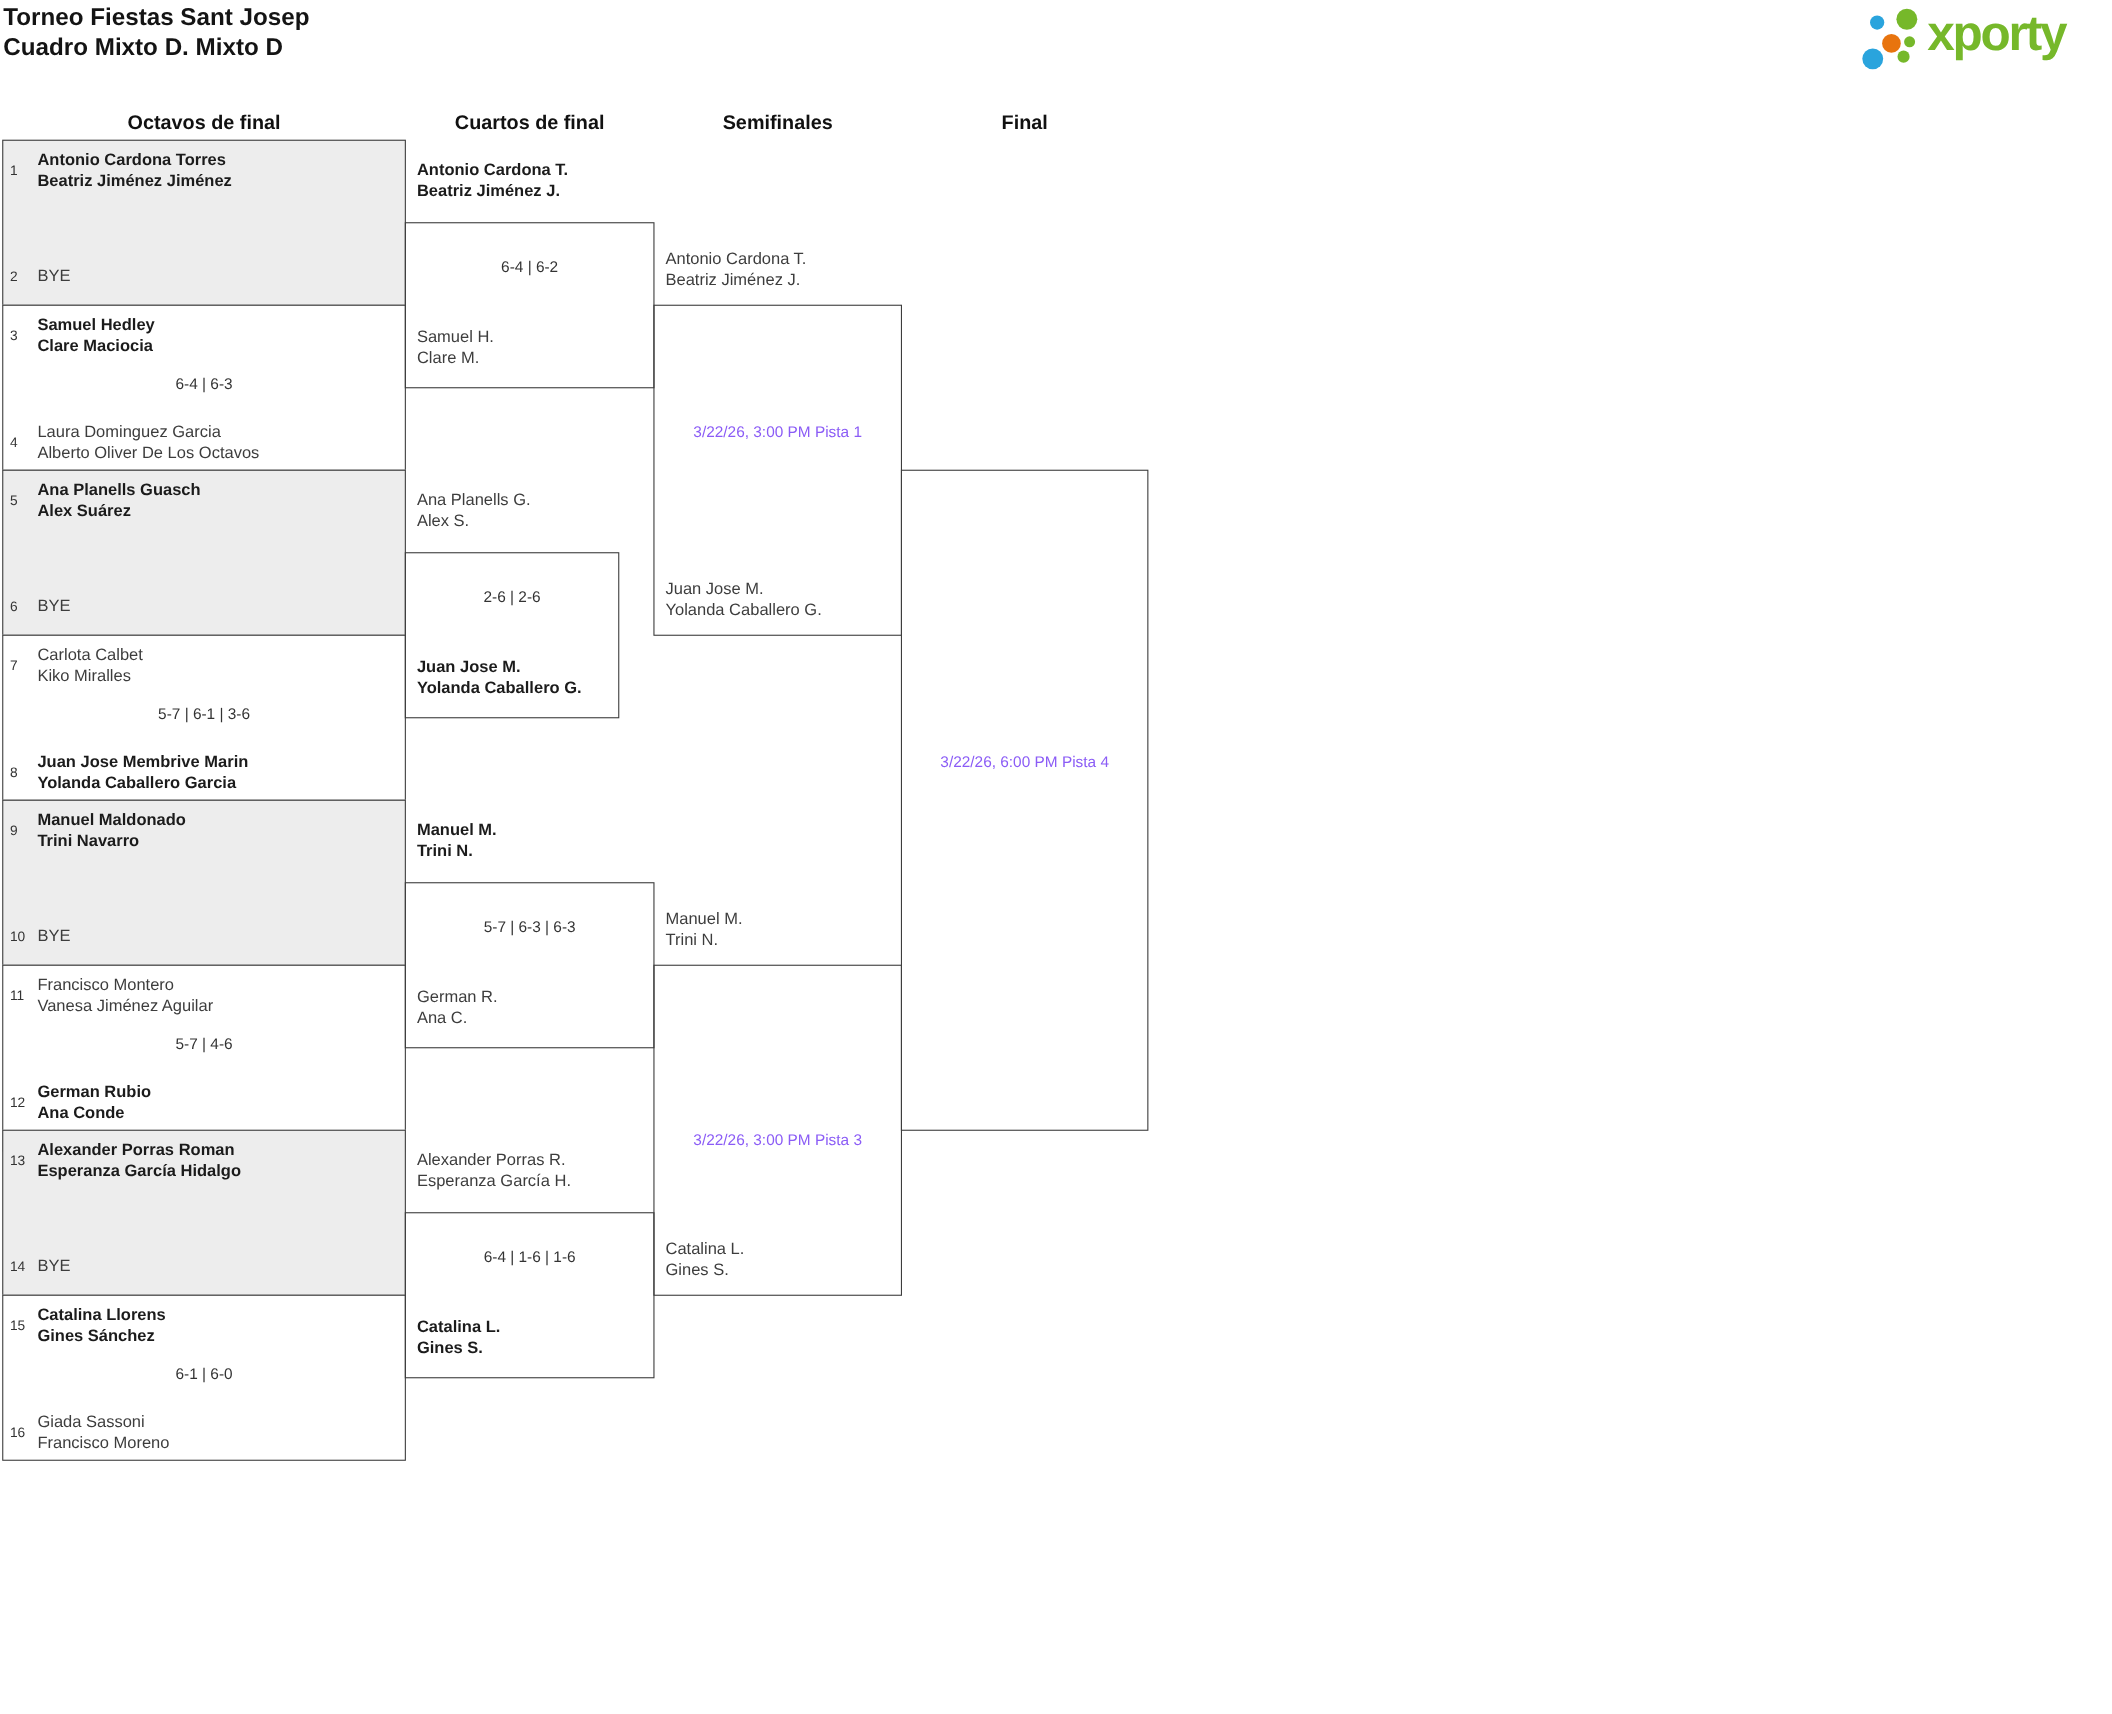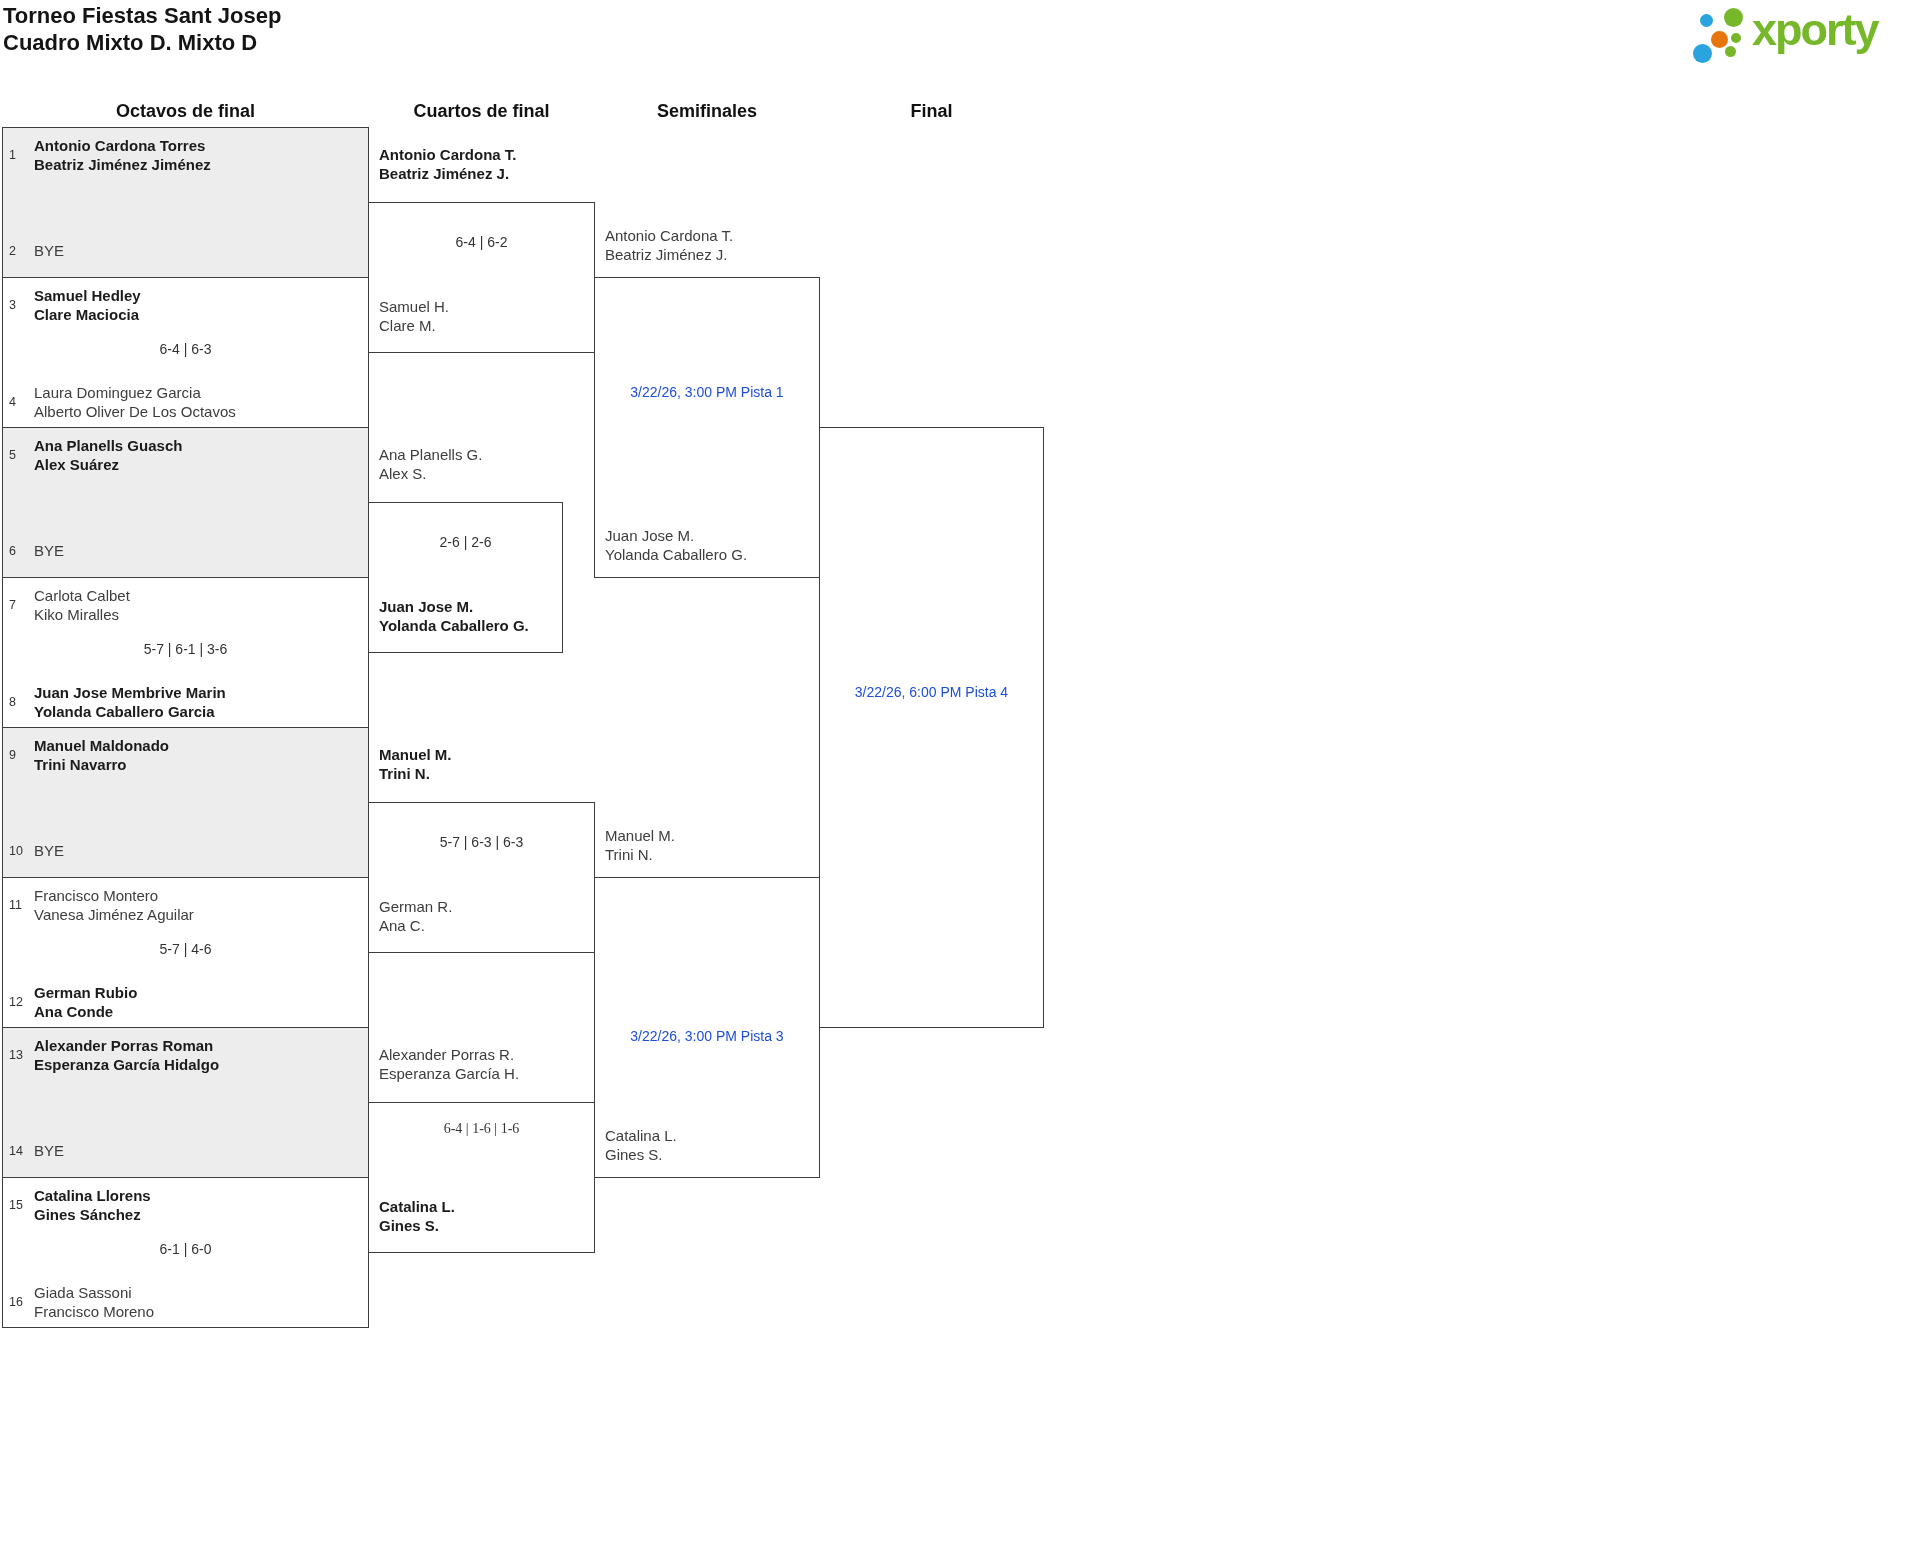--- a/index.html
+++ b/index.html
@@ -23,21 +23,21 @@
 
   .qteam{position:absolute;left:10px;}
   .qteam div{font-size:15px;line-height:19px;white-space:nowrap;color:#3d3d3d;font-weight:400;}
   .qteam.w div{font-weight:700;color:#1b1b1b;}
 
   .seed{position:absolute;left:6px;width:18px;font-size:12.5px;color:#333;
         display:flex;align-items:center;}
   .score{position:absolute;left:0;width:100%;text-align:center;font-size:14px;
          color:#333;white-space:nowrap;}
   .sched{position:absolute;left:0;width:100%;text-align:center;font-size:14px;
-         color:#1d4ed8;white-space:nowrap;}
+         color:#8b5cf6;white-space:nowrap;}
 
   .logo{position:absolute;left:1690px;top:0;width:228px;height:70px;}
   .dot{position:absolute;border-radius:50%;}
   .logo-text{position:absolute;left:1752px;top:4px;font-size:45px;font-weight:700;
              letter-spacing:-2px;color:#76b82a;line-height:52px;}
 </style>
 </head>
 <body>
 
 <div class="stage">
@@ -200,21 +200,21 @@
       <div>German R.</div>
       <div>Ana C.</div>
     </div>
   </div>
 
   <div class="rect" style="left:368px;top:1102px;width:227px;height:151px;">
     <div class="qteam" style="top:-58px;">
       <div>Alexander Porras R.</div>
       <div>Esperanza García H.</div>
     </div>
-    <div class="score" style="top:18px;font-family:Liberation Serif, serif;">6-4 | 1-6 | 1-6</div>
+    <div class="score" style="top:31px;">6-4 | 1-6 | 1-6</div>
     <div class="qteam w" style="top:94px;">
       <div>Catalina L.</div>
       <div>Gines S.</div>
     </div>
   </div>
 
   <div class="rect" style="left:594px;top:277px;width:226px;height:301px;">
     <div class="qteam" style="top:-52px;">
       <div>Antonio Cardona T.</div>
       <div>Beatriz Jiménez J.</div>

